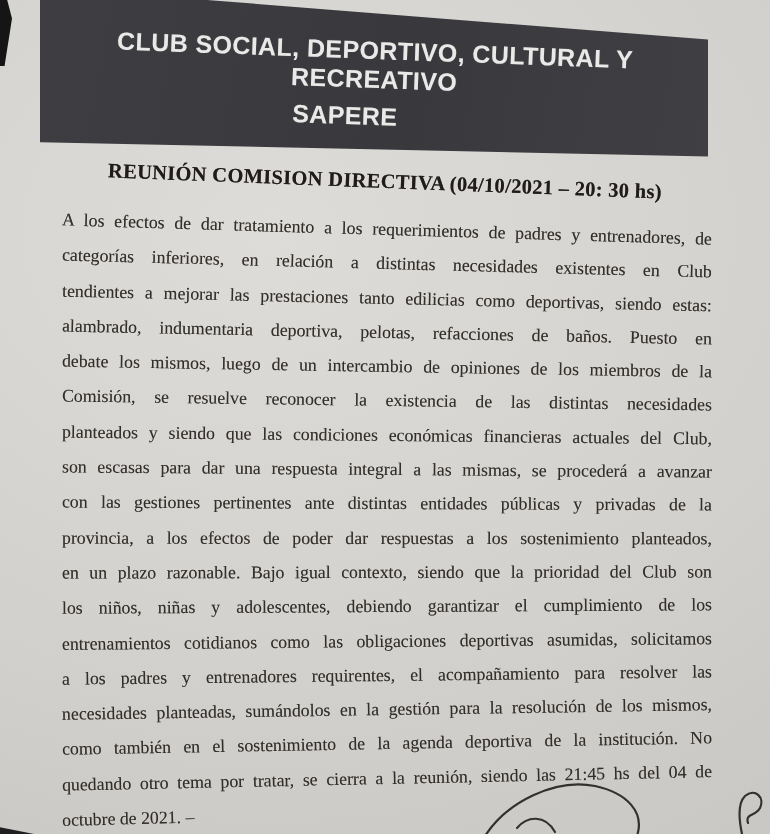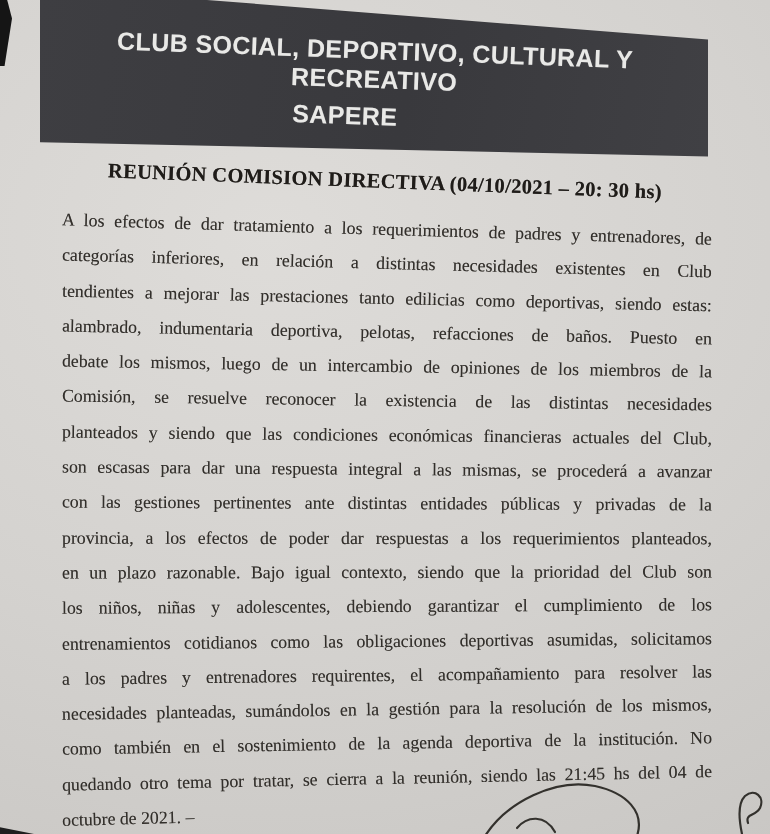--- a/index.html
+++ b/index.html
@@ -106,21 +106,21 @@
   <div class="body-text">
     <div class="line">A los efectos de dar tratamiento a los requerimientos de padres y entrenadores, de</div>
     <div class="line">categorías inferiores, en relación a distintas necesidades existentes en Club</div>
     <div class="line">tendientes a mejorar las prestaciones tanto edilicias como deportivas, siendo estas:</div>
     <div class="line">alambrado, indumentaria deportiva, pelotas, refacciones de baños. Puesto en</div>
     <div class="line">debate los mismos, luego de un intercambio de opiniones de los miembros de la</div>
     <div class="line">Comisión, se resuelve reconocer la existencia de las distintas necesidades</div>
     <div class="line">planteados y siendo que las condiciones económicas financieras actuales del Club,</div>
     <div class="line">son escasas para dar una respuesta integral a las mismas, se procederá a avanzar</div>
     <div class="line">con las gestiones pertinentes ante distintas entidades públicas y privadas de la</div>
-    <div class="line">provincia, a los efectos de poder dar respuestas a los requerimientos planteados,</div>
+    <div class="line">provincia, a los efectos de poder dar respuestas a los sostenimiento planteados,</div>
     <div class="line">en un plazo razonable. Bajo igual contexto, siendo que la prioridad del Club son</div>
     <div class="line">los niños, niñas y adolescentes, debiendo garantizar el cumplimiento de los</div>
     <div class="line">entrenamientos cotidianos como las obligaciones deportivas asumidas, solicitamos</div>
     <div class="line">a los padres y entrenadores requirentes, el acompañamiento para resolver las</div>
     <div class="line">necesidades planteadas, sumándolos en la gestión para la resolución de los mismos,</div>
     <div class="line">como también en el sostenimiento de la agenda deportiva de la institución. No</div>
     <div class="line">quedando otro tema por tratar, se cierra a la reunión, siendo las 21:45 hs del 04 de</div>
     <div class="line last">octubre de 2021. –</div>
   </div>
 

